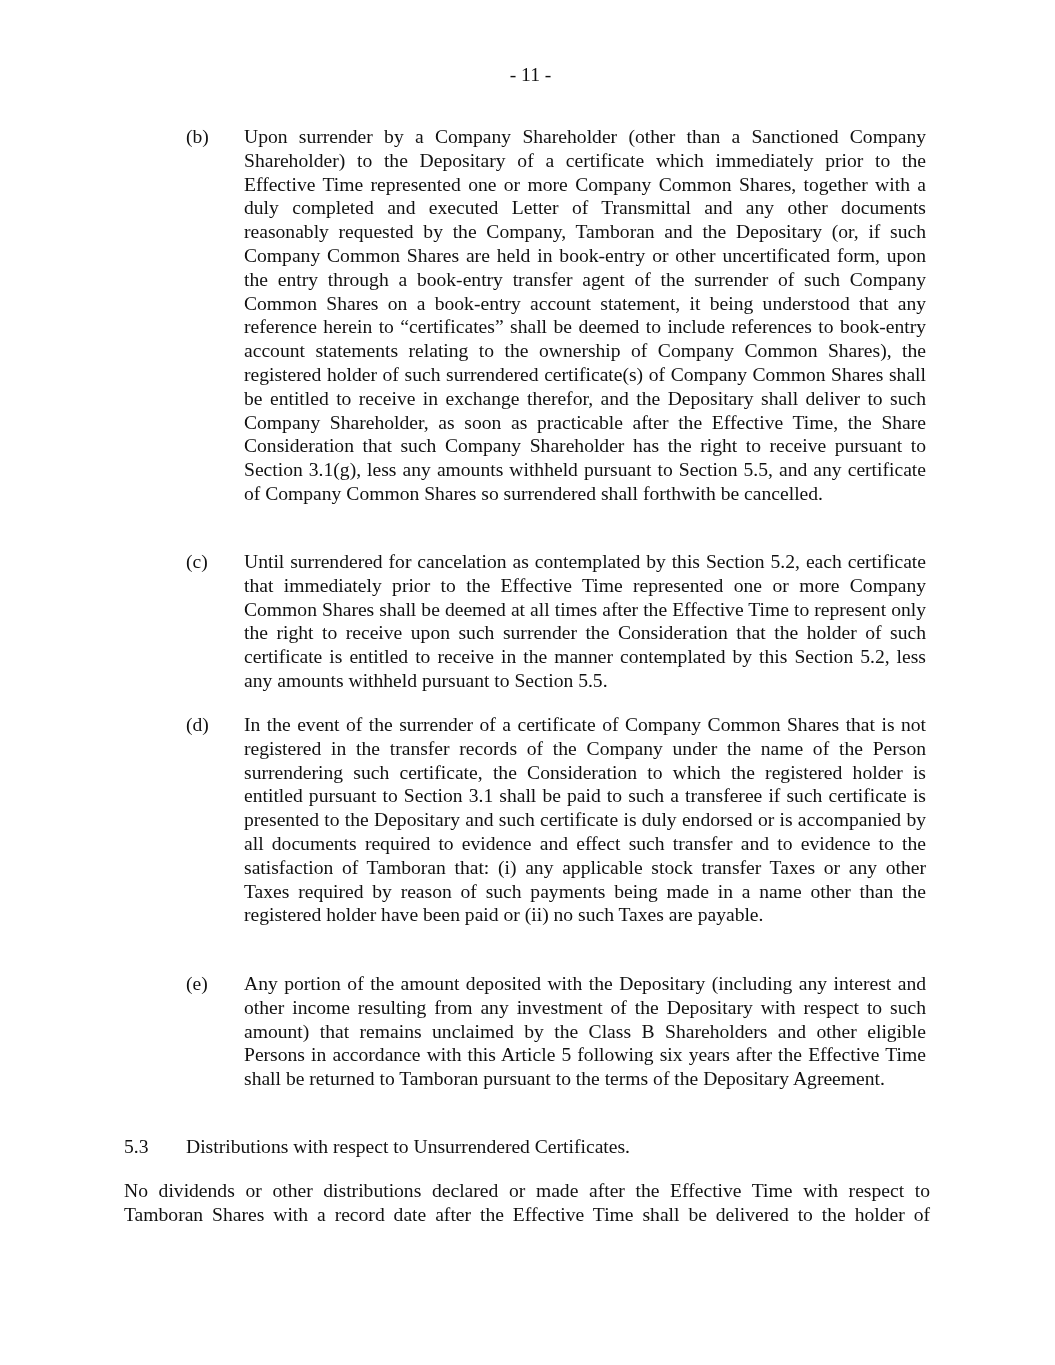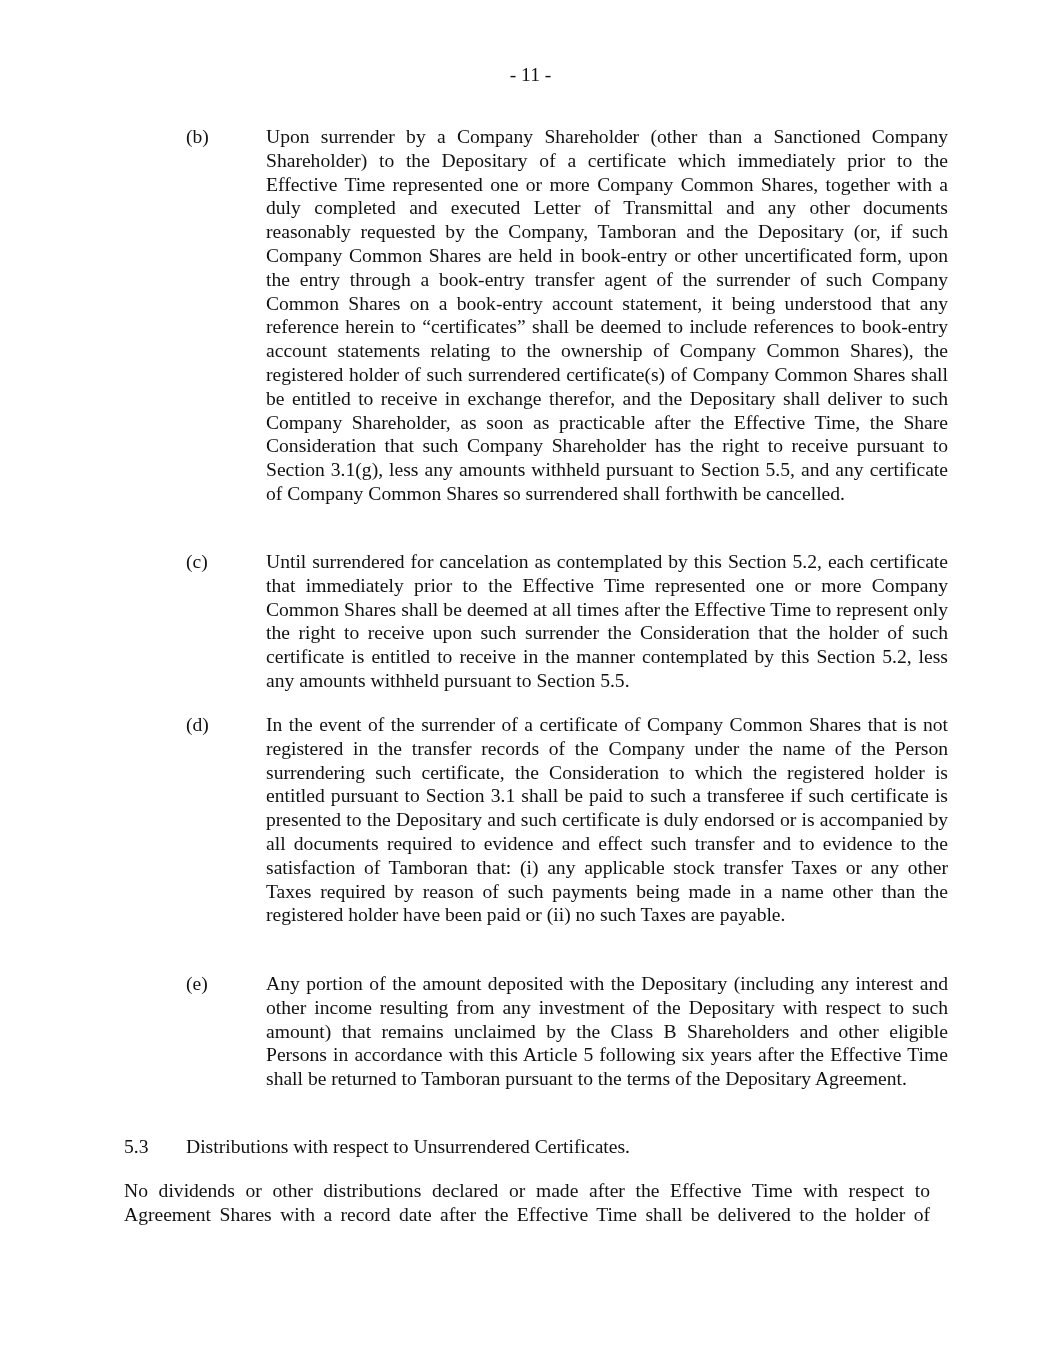--- a/index.html
+++ b/index.html
@@ -14,21 +14,21 @@
     position: absolute; top: 63px; left: 3px; width: 1055px;
     text-align: center;
   }
   .item {
     position: absolute; left: 186px; width: 745px;
   }
   .item-label {
     position: absolute; left: 0; top: 0; width: 60px;
   }
   .item-body {
-    margin-left: 80px; width: 682px;
+    margin-left: 58px; width: 682px;
     text-align: justify;
   }
   #item-b { top: 125px; }
   #item-c { top: 550px; }
   #item-d { top: 713px; }
   #item-e { top: 972px; }
   .section-heading {
     position: absolute; top: 1135px; left: 124px; width: 806px;
     font-weight: normal;
   }
@@ -61,13 +61,13 @@
 
 <div class="item" id="item-e">
   <div class="item-label">(e)</div>
   <div class="item-body">Any portion of the amount deposited with the Depositary (including any interest and other income resulting from any investment of the Depositary with respect to such amount) that remains unclaimed by the Class B Shareholders and other eligible Persons in accordance with this Article 5 following six years after the Effective Time shall be returned to Tamboran pursuant to the terms of the Depositary Agreement.</div>
 </div>
 
 <div class="section-heading">
   <span class="section-number">5.3</span><span>Distributions with respect to Unsurrendered Certificates.</span>
 </div>
 
-<div class="section-para">No dividends or other distributions declared or made after the Effective Time with respect to Agreement Shares with a record date after the Effective Time shall be delivered to the holder of</div>
+<div class="section-para">No dividends or other distributions declared or made after the Effective Time with respect to Tamboran Shares with a record date after the Effective Time shall be delivered to the holder of</div>
 
 </body></html>

